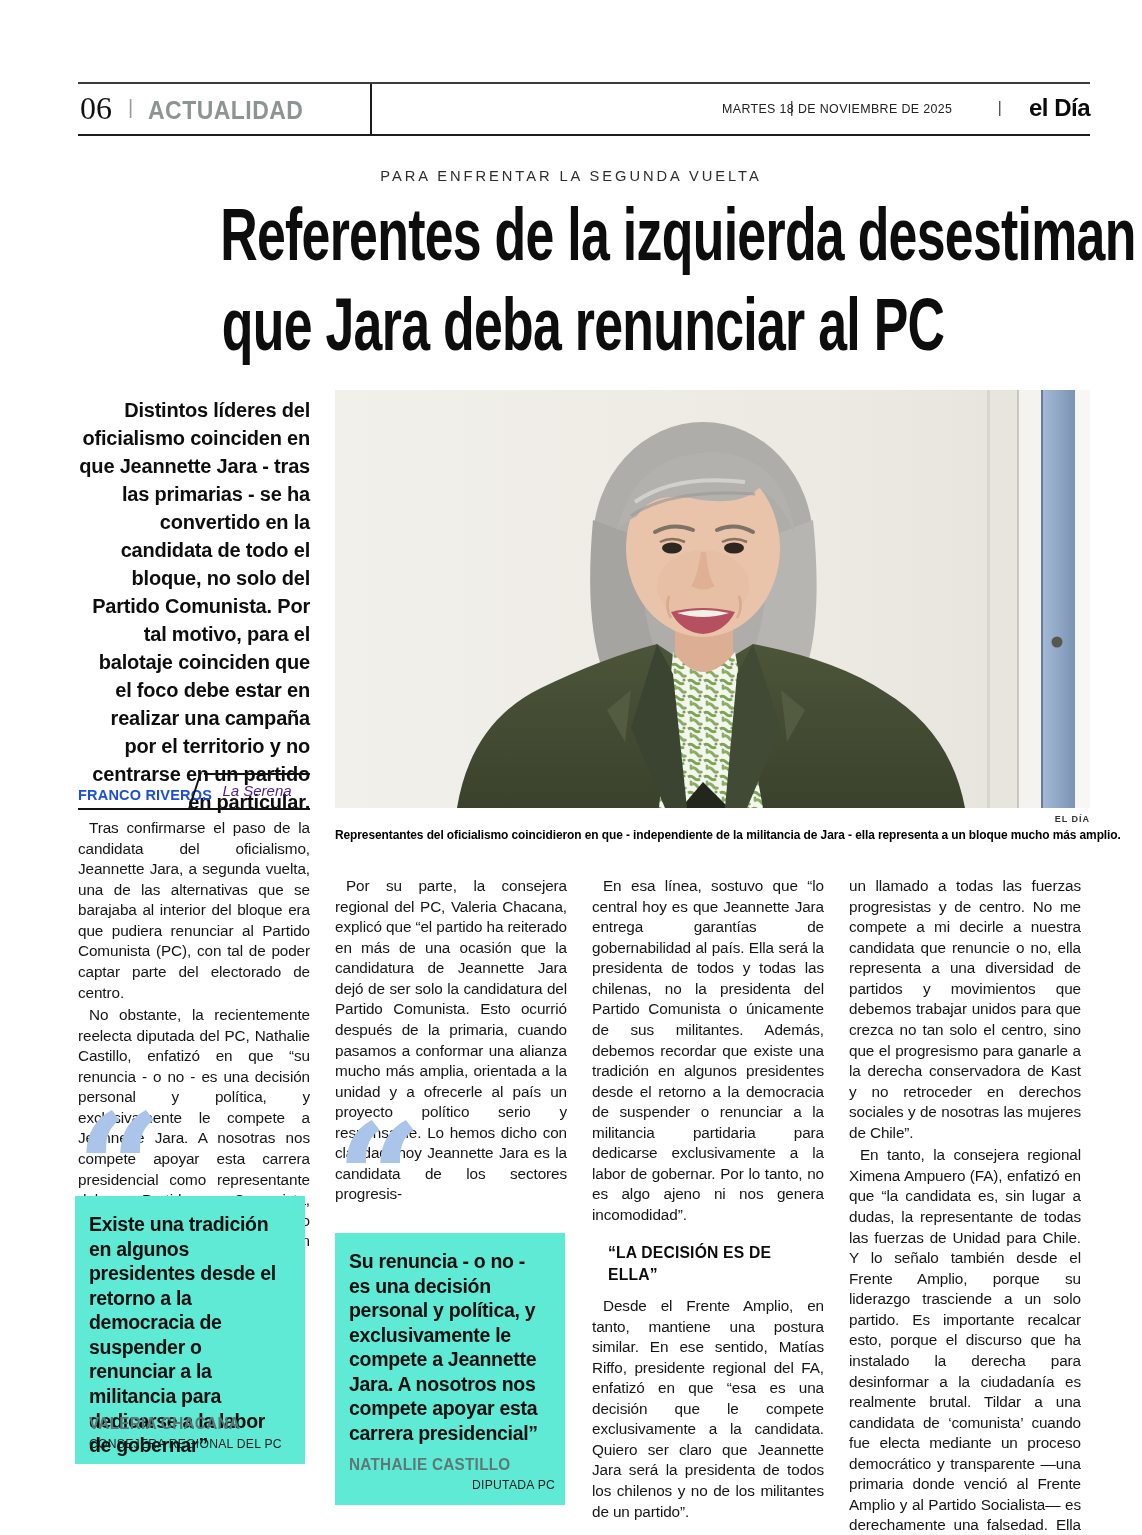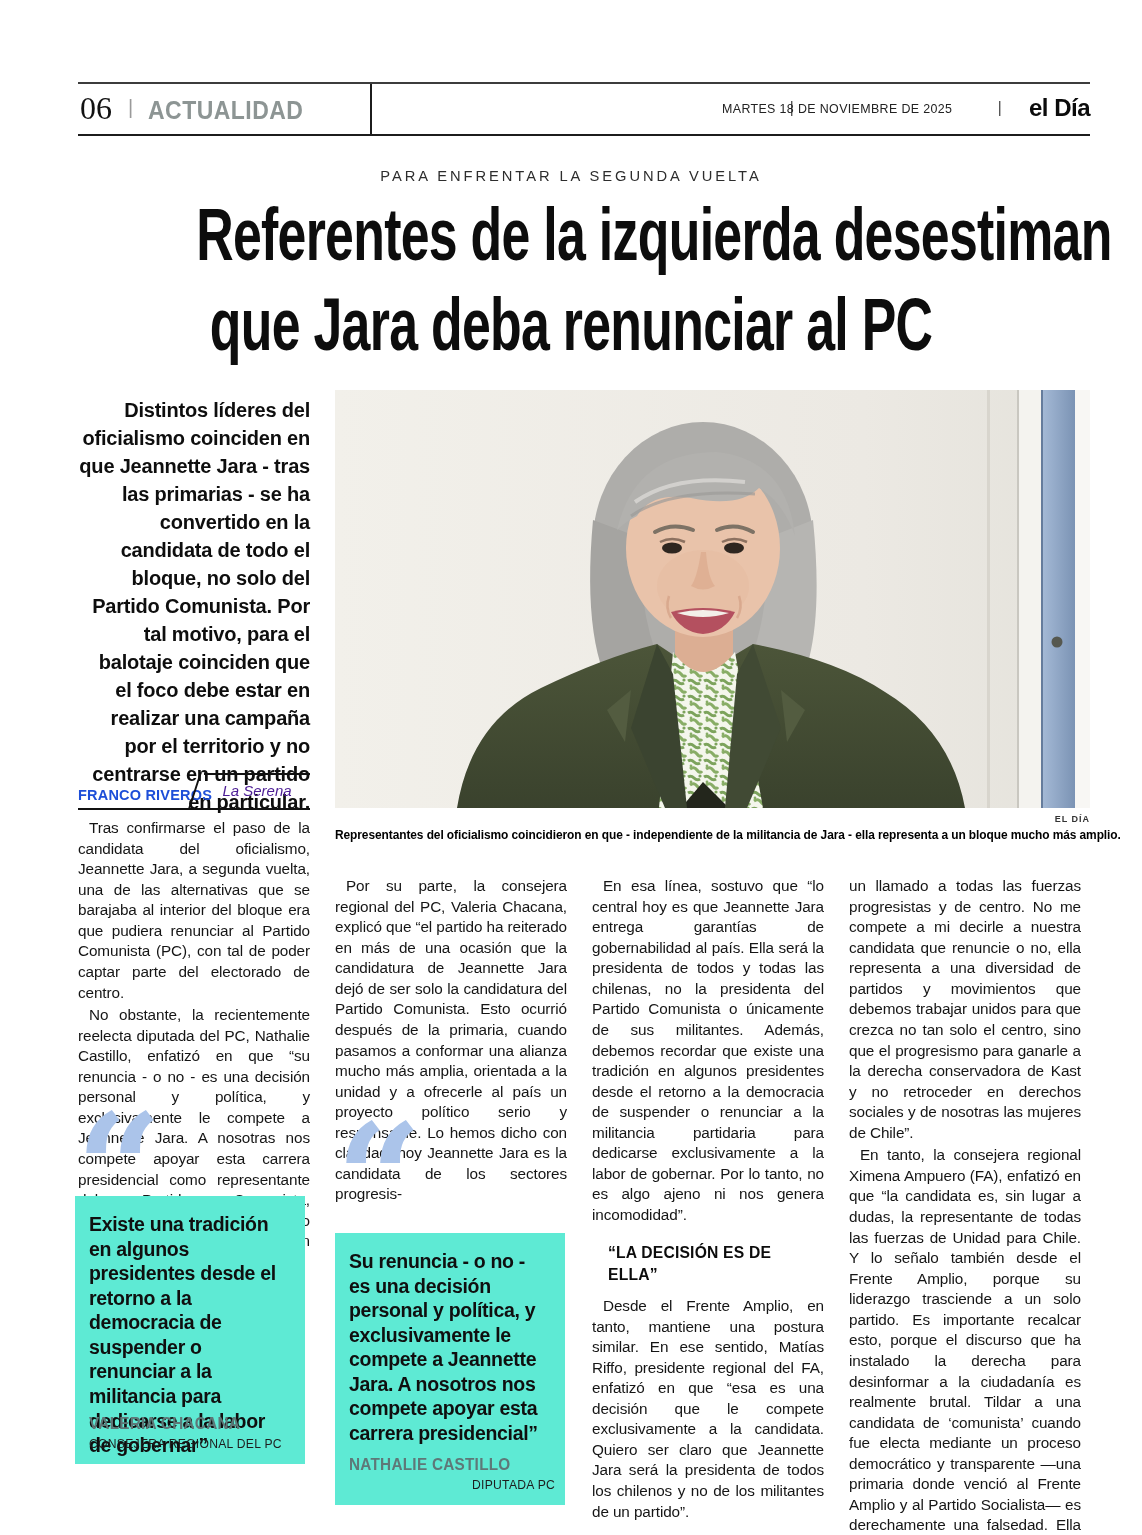--- a/index.html
+++ b/index.html
@@ -13,21 +13,21 @@
   .pagenum{left:80px;top:90px;font-family:"Liberation Serif",serif;font-size:32px;color:#111;}
   .hdr-sep{left:128px;top:96px;font-size:20px;color:#9a9a9a;font-weight:400;}
   .section{left:148px;top:96px;font-size:25px;font-weight:700;color:#8d9594;letter-spacing:.5px;transform:scaleX(.92);transform-origin:left;}
   .dateline{right:190px;top:101px;font-size:13.5px;color:#222;letter-spacing:.4px;transform:scaleX(.92);transform-origin:right;}
   .date-sep1{right:348px;top:98px;font-size:17px;color:#555;font-weight:300;}
   .date-sep2{right:140px;top:98px;font-size:17px;color:#555;font-weight:300;}
   .masthead{right:52px;top:94px;font-size:24px;font-weight:700;color:#0b0b0b;letter-spacing:-.5px;}
 
   
   .kicker{left:0;right:0;top:167px;text-align:center;font-size:15px;letter-spacing:3px;color:#2d2d2d;transform:scaleX(.98);}
-  .headline{left:0;right:0;top:190px;text-align:center;font-weight:700;color:#0d0d0d;font-size:74px;line-height:90px;white-space:nowrap;}
+  .headline{left:0;right:0;top:190px;text-align:center;font-weight:700;color:#0d0d0d;font-size:74px;line-height:90px;white-space:nowrap;padding-left:24px;}
   .headline .hl{display:inline-block;transform:scaleX(.7);transform-origin:center;letter-spacing:-1px;}
 
   
   .lead{left:78px;top:396px;width:232px;font-weight:700;font-size:20px;line-height:28px;text-align:right;color:#0e0e0e;letter-spacing:-.2px;}
 
   
   .byline{left:78px;top:773px;width:232px;height:35px;border-bottom:2px solid #111;}
   .byline .author{position:absolute;left:0;bottom:5px;font-size:14.5px;font-weight:700;color:#1d4ed8;letter-spacing:.2px;}
   .byline .slash{position:absolute;left:116px;top:0;width:2px;height:35px;background:#111;transform:skewX(-18deg);}
   .byline .loc-seg{position:absolute;left:126px;right:0;top:0;bottom:0;border-top:2px solid #111;text-align:center;}

